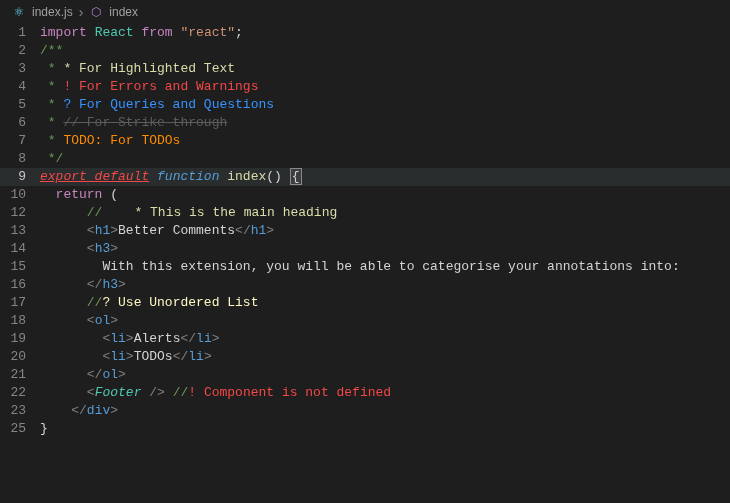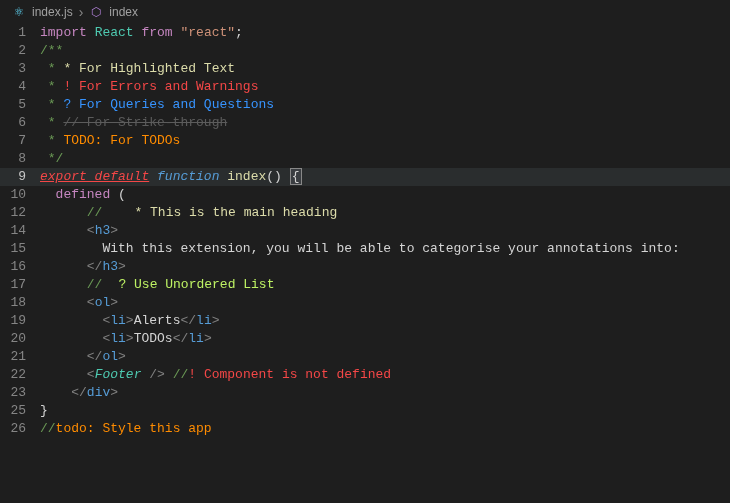--- a/index.html
+++ b/index.html
@@ -62,21 +62,21 @@
   .kw-export   { color: #f44747; text-decoration: underline; font-style: italic; }
   .kw-func     { color: #569cd6; font-style: italic; }
   .fn-name     { color: #dcdcaa; }
   .brkt        { color: #d4d4d4; }
   .brace-hl    { background: #3a3d41; border: 1px solid #888; padding: 0 1px; margin: -1px 0; }
   .kw-return   { color: #c586c0; }
   .tag-angle   { color: #808080; }
   .tag-name    { color: #569cd6; }
   .jsx-comment { color: #6a9955; }
   .jsx-hlstar  { color: #dcdcaa; margin-left: 32px; }
-  .jsx-q       { color: #bef264; margin-left: 16px; }
+  .jsx-q       { color: #fef9c3; }
   .jsx-err     { color: #f44747; }
   .component   { color: #4ec9b0; font-style: italic; }
   .todo-lower  { color: #ff8c00; }
 </style>
 </head>
 <body>
 
 <div class="breadcrumb">
   <span class="icon" style="color:#61dafb;">⚛</span>
   <span>index.js</span>
@@ -88,27 +88,27 @@
 <div class="editor" id="editor">
     <div class="line"><div class="gutter">1</div><div class="code"><span class="kw-import">import</span> <span class="kw-var">React</span> <span class="kw-from">from</span> <span class="str">"react"</span>;</div></div>
     <div class="line"><div class="gutter">2</div><div class="code"><span class="comment">/**</span></div></div>
     <div class="line"><div class="gutter">3</div><div class="code"><span class="comment"> * </span><span class="hl-star">* For Highlighted Text</span></div></div>
     <div class="line"><div class="gutter">4</div><div class="code"><span class="comment"> * </span><span class="hl-err">! For Errors and Warnings</span></div></div>
     <div class="line"><div class="gutter">5</div><div class="code"><span class="comment"> * </span><span class="hl-q">? For Queries and Questions</span></div></div>
     <div class="line"><div class="gutter">6</div><div class="code"><span class="comment"> * </span><span class="strike">// For Strike-through</span></div></div>
     <div class="line"><div class="gutter">7</div><div class="code"><span class="comment"> * </span><span class="todo">TODO: For TODOs</span></div></div>
     <div class="line"><div class="gutter">8</div><div class="code"><span class="comment"> */</span></div></div>
     <div class="line current"><div class="gutter">9</div><div class="code"><span class="kw-export">export default</span> <span class="kw-func">function</span> <span class="fn-name">index</span><span class="brkt">()</span> <span class="brace-hl">{</span></div></div>
-    <div class="line"><div class="gutter">10</div><div class="code">  <span class="kw-return">defined</span> <span class="brkt">(</span></div></div>
+    <div class="line"><div class="gutter">10</div><div class="code">  <span class="kw-return">return</span> <span class="brkt">(</span></div></div>
     <div class="line"><div class="gutter">12</div><div class="code">      <span class="jsx-comment">//</span><span class="jsx-hlstar">* This is the main heading</span></div></div>
+    <div class="line"><div class="gutter">13</div><div class="code">      <span class="tag-angle">&lt;</span><span class="tag-name">h1</span><span class="tag-angle">&gt;</span>Better Comments<span class="tag-angle">&lt;/</span><span class="tag-name">h1</span><span class="tag-angle">&gt;</span></div></div>
     <div class="line"><div class="gutter">14</div><div class="code">      <span class="tag-angle">&lt;</span><span class="tag-name">h3</span><span class="tag-angle">&gt;</span></div></div>
     <div class="line"><div class="gutter">15</div><div class="code">        With this extension, you will be able to categorise your annotations into:</div></div>
     <div class="line"><div class="gutter">16</div><div class="code">      <span class="tag-angle">&lt;/</span><span class="tag-name">h3</span><span class="tag-angle">&gt;</span></div></div>
     <div class="line"><div class="gutter">17</div><div class="code">      <span class="jsx-comment">//</span><span class="jsx-q">? Use Unordered List</span></div></div>
     <div class="line"><div class="gutter">18</div><div class="code">      <span class="tag-angle">&lt;</span><span class="tag-name">ol</span><span class="tag-angle">&gt;</span></div></div>
     <div class="line"><div class="gutter">19</div><div class="code">        <span class="tag-angle">&lt;</span><span class="tag-name">li</span><span class="tag-angle">&gt;</span>Alerts<span class="tag-angle">&lt;/</span><span class="tag-name">li</span><span class="tag-angle">&gt;</span></div></div>
     <div class="line"><div class="gutter">20</div><div class="code">        <span class="tag-angle">&lt;</span><span class="tag-name">li</span><span class="tag-angle">&gt;</span>TODOs<span class="tag-angle">&lt;/</span><span class="tag-name">li</span><span class="tag-angle">&gt;</span></div></div>
     <div class="line"><div class="gutter">21</div><div class="code">      <span class="tag-angle">&lt;/</span><span class="tag-name">ol</span><span class="tag-angle">&gt;</span></div></div>
     <div class="line"><div class="gutter">22</div><div class="code">      <span class="tag-angle">&lt;</span><span class="component">Footer</span> <span class="tag-angle">/&gt;</span> <span class="jsx-comment">//</span><span class="jsx-err">! Component is not defined</span></div></div>
     <div class="line"><div class="gutter">23</div><div class="code">    <span class="tag-angle">&lt;/</span><span class="tag-name">div</span><span class="tag-angle">&gt;</span></div></div>
     <div class="line"><div class="gutter">25</div><div class="code"><span class="brkt">}</span></div></div>
-    <div class="line"><div class="gutter">26</div><div class="code"><span class="jsx-comment">//</span><span class="todo-lower">todo: Style this app</span></div></div>
   </div>
 
 </body></html>

